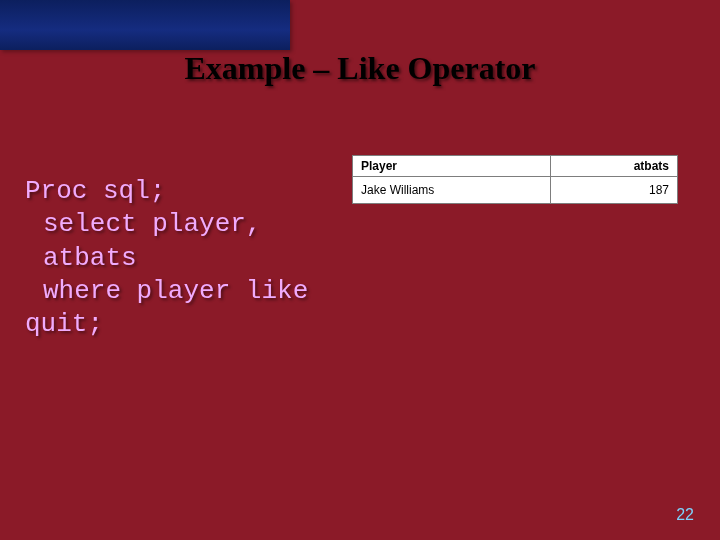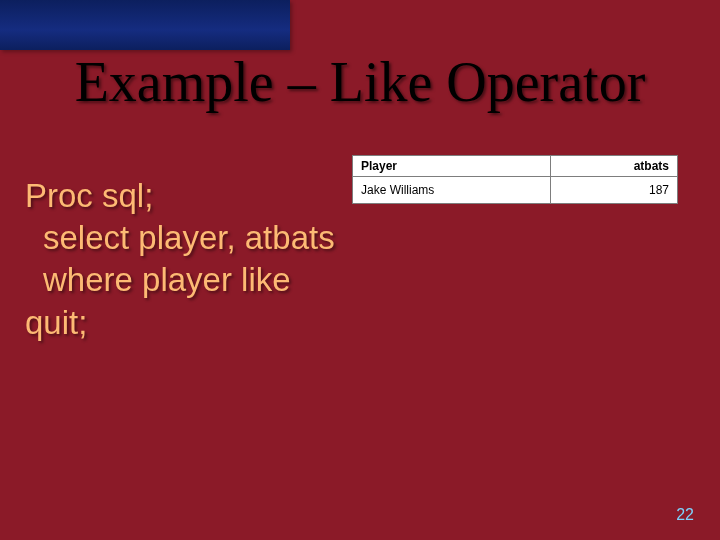--- a/index.html
+++ b/index.html
@@ -23,34 +23,34 @@
     background: linear-gradient(to bottom, #0c1f5e 0%, #152c80 60%, #0c1f5e 100%);
     box-shadow: 2px 2px 4px rgba(0,0,0,0.3);
   }
   .title {
     position: absolute;
     top: 50px;
     left: 0;
     width: 100%;
     text-align: center;
     font-family: "Times New Roman", Times, serif;
-    font-size: 56px;
-    font-weight: 400;
+    font-size: 32px;
+    font-weight: 700;
     color: #000;
     text-shadow: 2px 2px 3px rgba(0,0,0,0.5);
   }
   .code-block {
     position: absolute;
     top: 175px;
     left: 25px;
     width: 310px;
-    font-family: Liberation Sans, sans-serif;
-    font-size: 33px;
+    font-family: Liberation Mono, monospace;
+    font-size: 26px;
     line-height: 1.28;
-    color: #fdba74;
+    color: #f0abfc;
     text-shadow: 2px 2px 3px rgba(0,0,0,0.45);
     font-weight: 400;
   }
   .code-block .indent {
     padding-left: 18px;
     display: block;
   }
   .result-table {
     position: absolute;
     top: 155px;

